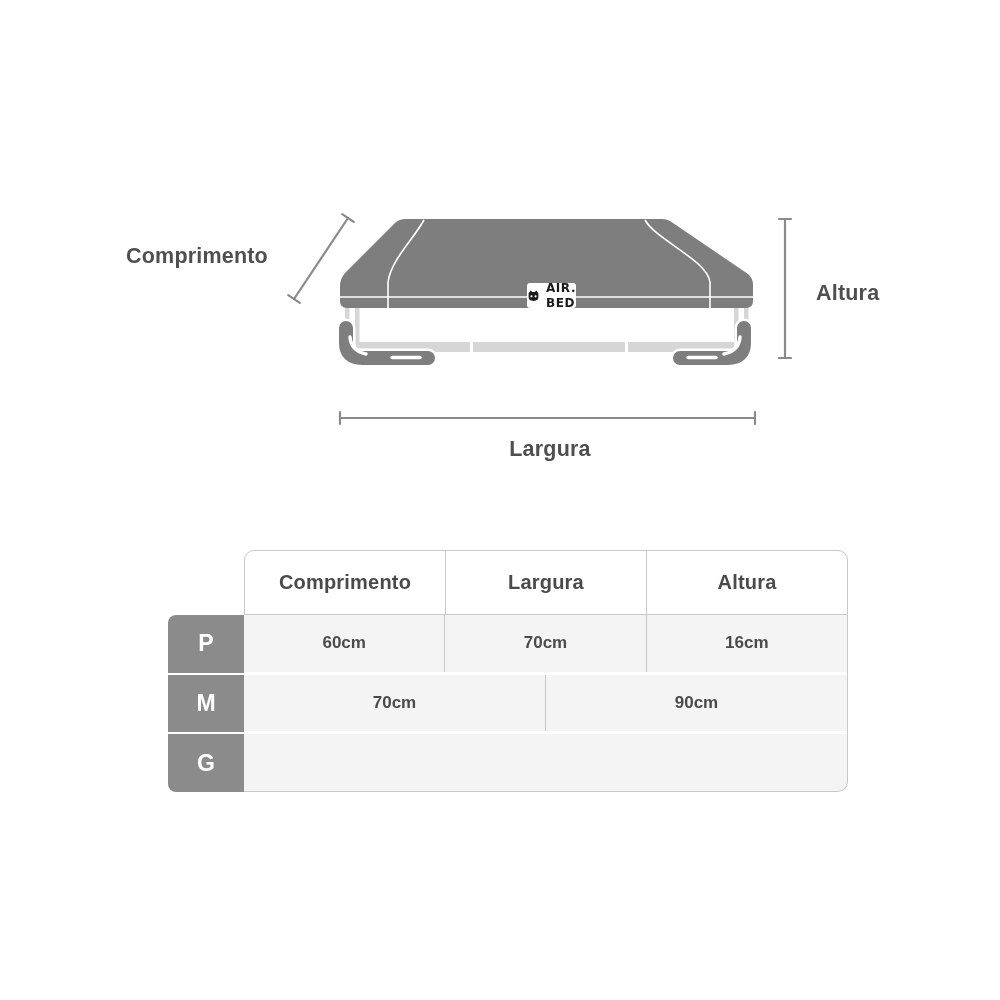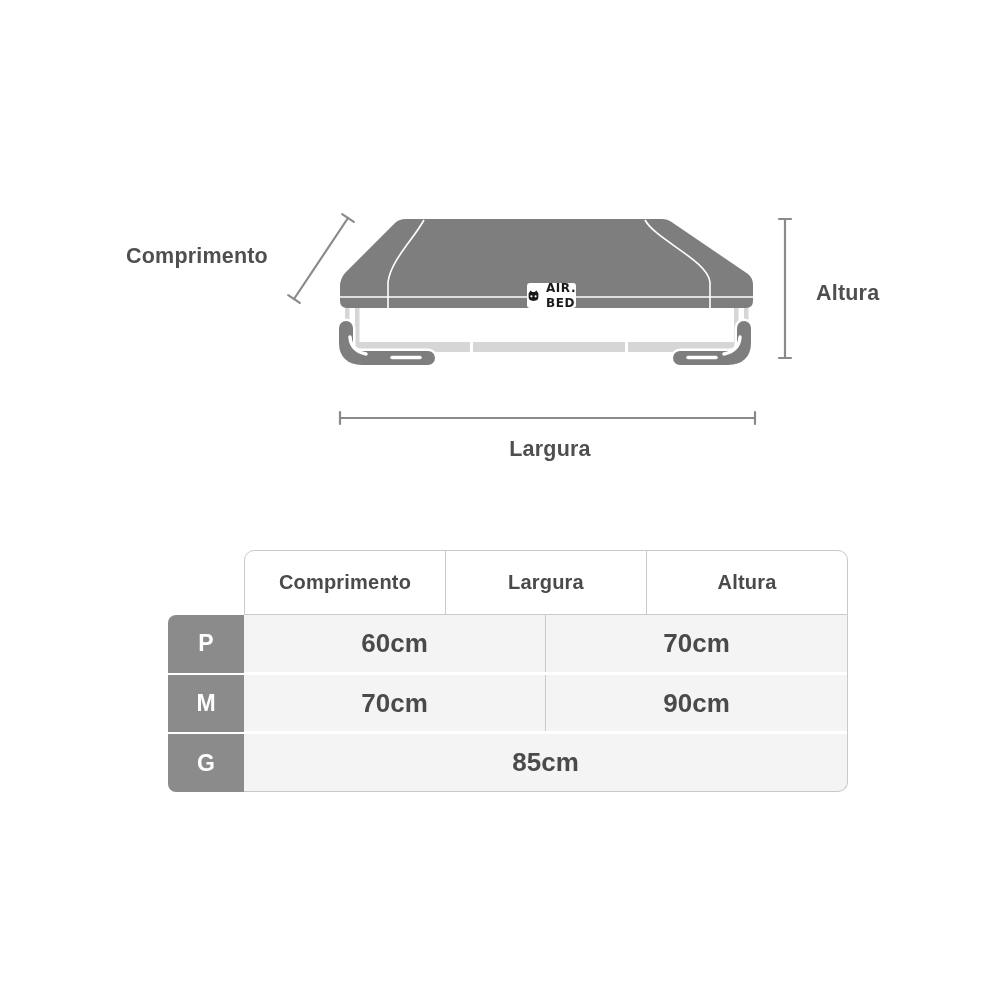--- a/index.html
+++ b/index.html
@@ -64,21 +64,21 @@
   .data-grid{
     position:absolute;left:76px;top:65px;width:604px;height:177px;
     background:var(--cellbg);
     border-right:1.5px solid var(--tborder);
     border-bottom:1.5px solid var(--tborder);
     border-radius:0 0 10px 0;box-sizing:border-box;
     display:flex;flex-direction:column;overflow:hidden;
   }
   .data-row{flex:1;display:flex;}
   .data-row + .data-row{border-top:3px solid #ffffff;}
-  .dcell{flex:1;display:flex;align-items:center;justify-content:center;font-size:26px;}
+  .dcell{flex:1;display:flex;align-items:center;justify-content:center;font-size:17px;}
   .dcell + .dcell{border-left:1.5px solid var(--tborder);}
 </style>
 </head>
 <body>
 
 <svg class="bed-svg" viewBox="0 0 540 230" width="540" height="230">
 
   <g class="measure">
     <line x1="24" y1="99" x2="78" y2="18"></line>
     <line x1="18.2" y1="95.2" x2="29.8" y2="102.8"></line>
@@ -158,22 +158,22 @@
   <div class="label-col">
     <div class="size-label">P</div>
     <div class="size-label">M</div>
     <div class="size-label">G</div>
   </div>
 
   <div class="data-grid">
     <div class="data-row">
       <div class="dcell">60cm</div>
       <div class="dcell">70cm</div>
+      <div class="dcell">16cm</div>
     </div>
     <div class="data-row">
       <div class="dcell">70cm</div>
       <div class="dcell">90cm</div>
     </div>
     <div class="data-row">
-      <div class="dcell">85cm</div>
     </div>
   </div>
 </div>
 
 </body></html>

